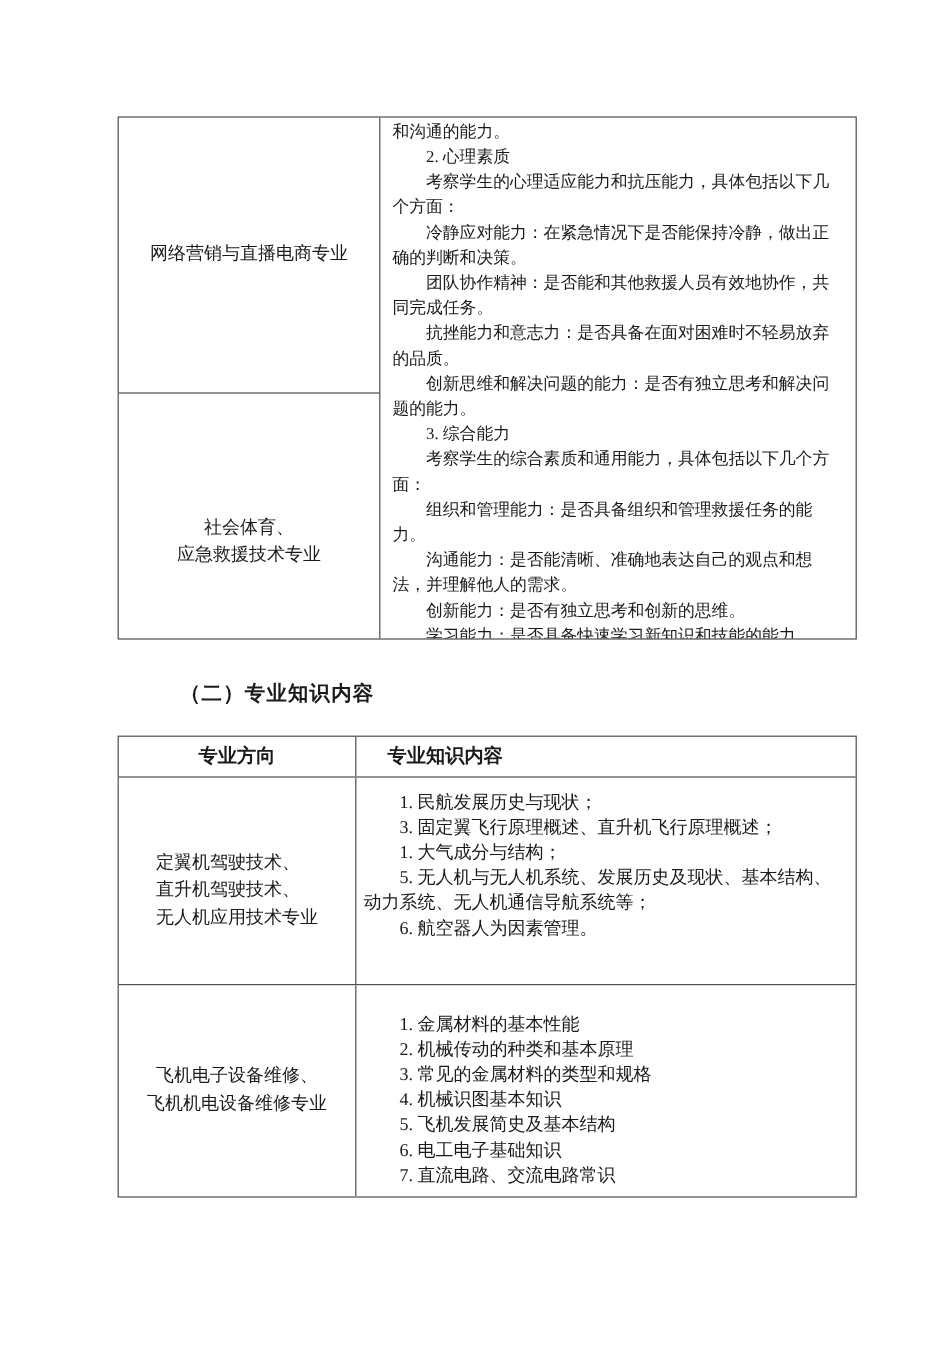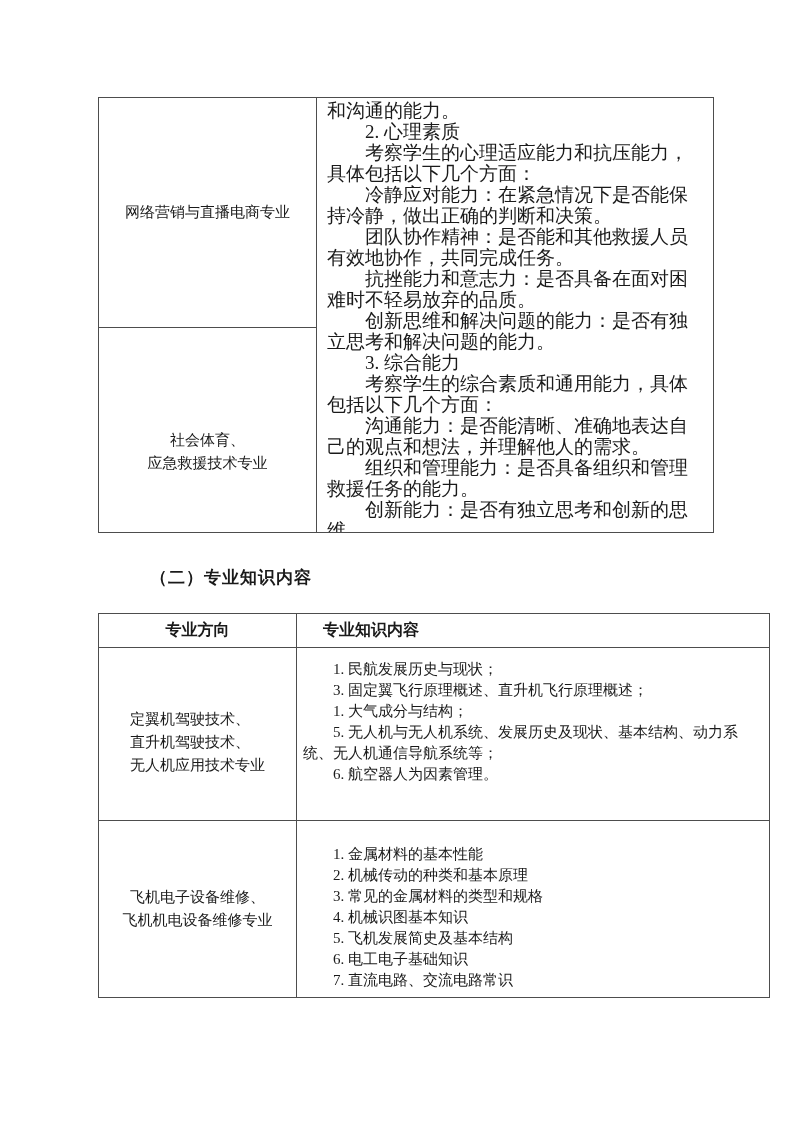--- a/index.html
+++ b/index.html
@@ -12,29 +12,29 @@
 
   
   #table1 { left:98px; top:97px; width:616px; height:436px; display:grid; grid-template-columns:218px 1fr; }
   #t1-left { border-right:1px solid #4d4d4d; display:grid; grid-template-rows:230px 1fr; box-sizing:border-box; }
   .major-cell {
     display:flex; flex-direction:column; align-items:center; justify-content:center;
     text-align:center; font-size:15px; line-height:23px; box-sizing:border-box; overflow:hidden;
   }
   #t1-row1-major { border-bottom:1px solid #4d4d4d; }
   #t1-row2-major { padding-top:44px; }
-  #t1-right { padding:2px 9px 0 10px; font-size:19px; line-height:21px; overflow:hidden; box-sizing:border-box; }
+  #t1-right { padding:2px 9px 0 10px; font-size:14px; line-height:21px; overflow:hidden; box-sizing:border-box; }
   .para { text-indent:2em; margin:0; }
   #t1-right .para:first-child { text-indent:0; }
 
   
   #section-heading { position:absolute; left:150px; top:566px; font-size:17px; font-weight:bold; letter-spacing:1px; }
 
   
-  #table2 { left:98px; top:613px; width:672px; height:385px; display:grid; grid-template-rows:34px 173px 1fr; }
+  #table2 { left:98px; top:613px; width:616px; height:385px; display:grid; grid-template-rows:34px 173px 1fr; }
   .t2-row { display:grid; grid-template-columns:198px 1fr; border-bottom:1px solid #4d4d4d; box-sizing:border-box; overflow:hidden; }
   .t2-row:last-child { border-bottom:none; }
   .t2-left { border-right:1px solid #4d4d4d; box-sizing:border-box; }
   .t2-header-cell {
     display:flex; align-items:center; justify-content:center;
     font-weight:bold; font-size:16px; overflow:hidden;
   }
   .t2-header-content { justify-content:flex-start; padding-left:26px; }
   #t2-row1-major { padding-top:16px;align-items:center; }
   .block { text-align:left; }
@@ -60,22 +60,22 @@
     <div id="t1-right">
         <div class="para">和沟通的能力。</div>
         <div class="para">2. 心理素质</div>
         <div class="para">考察学生的心理适应能力和抗压能力，具体包括以下几个方面：</div>
         <div class="para">冷静应对能力：在紧急情况下是否能保持冷静，做出正确的判断和决策。</div>
         <div class="para">团队协作精神：是否能和其他救援人员有效地协作，共同完成任务。</div>
         <div class="para">抗挫能力和意志力：是否具备在面对困难时不轻易放弃的品质。</div>
         <div class="para">创新思维和解决问题的能力：是否有独立思考和解决问题的能力。</div>
         <div class="para">3. 综合能力</div>
         <div class="para">考察学生的综合素质和通用能力，具体包括以下几个方面：</div>
+        <div class="para">组织和管理能力：是否具备组织和管理救援任务的能力。</div>
         <div class="para">沟通能力：是否能清晰、准确地表达自己的观点和想法，并理解他人的需求。</div>
-        <div class="para">组织和管理能力：是否具备组织和管理救援任务的能力。</div>
         <div class="para">创新能力：是否有独立思考和创新的思维。</div>
         <div class="para">学习能力：是否具备快速学习新知识和技能的能力。</div>
       </div>
   </div>
 
   <div id="section-heading">（二）专业知识内容</div>
 
   <div class="tbl" id="table2">
 
     <div class="t2-row">

